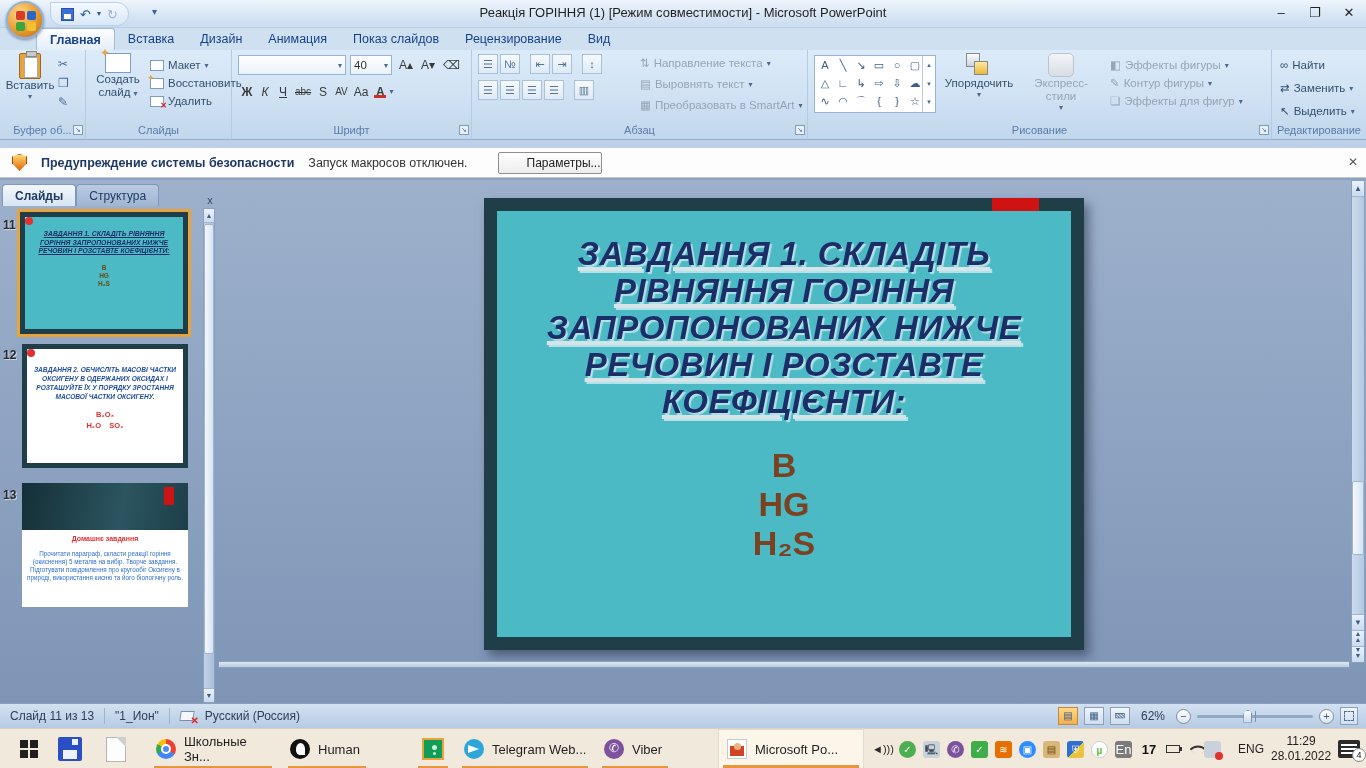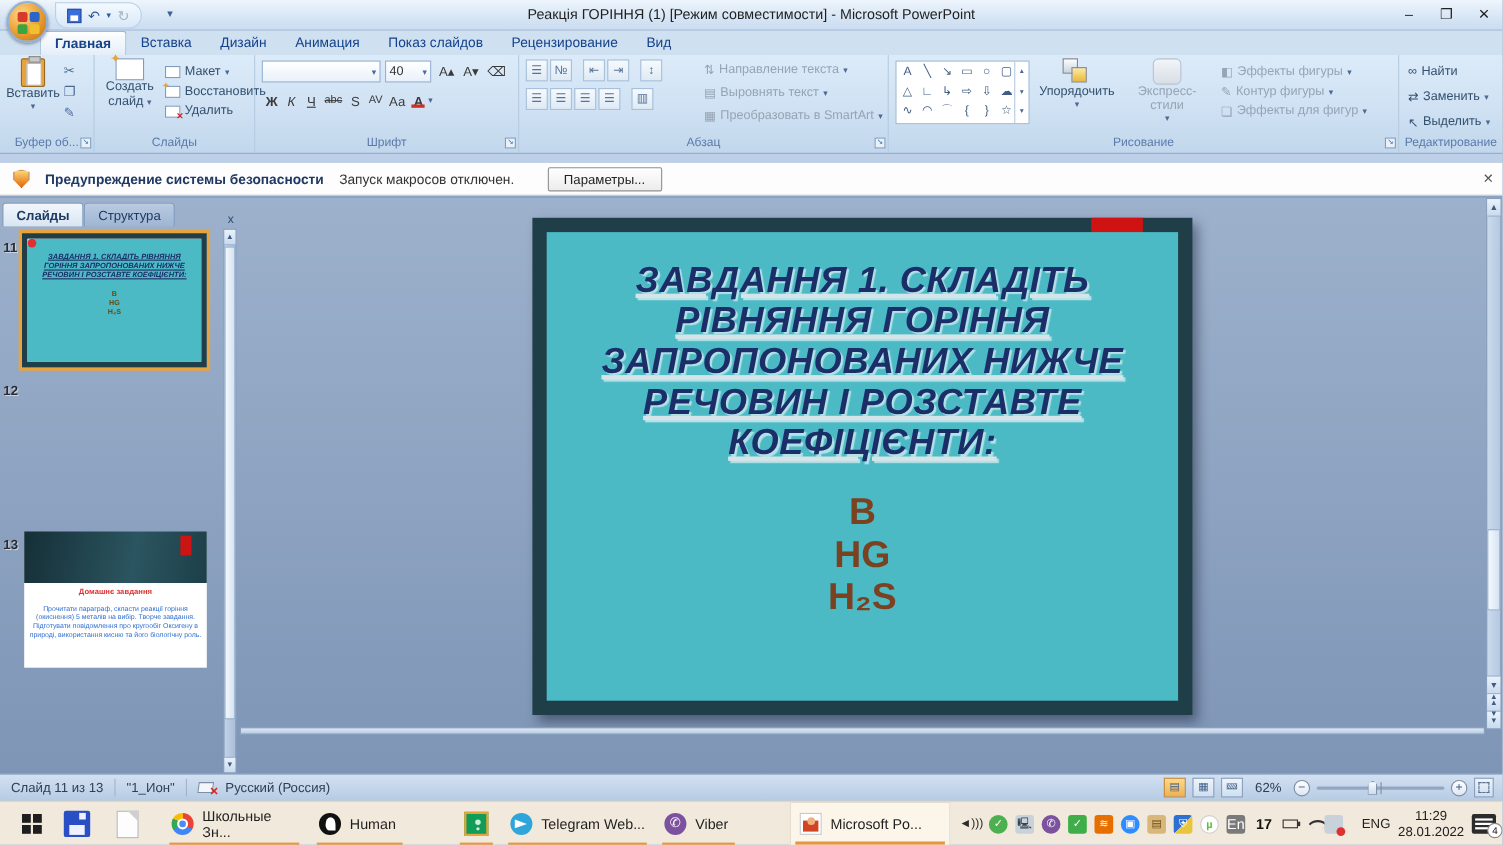--- a/index.html
+++ b/index.html
@@ -99,21 +99,21 @@
   
   .strip { position:absolute; left:0; top:140px; width:1366px; height:8px; background:#bdd0e7; }
   .secbar { position:absolute; left:0; top:148px; width:1366px; height:30px; background:#fdfdfd;
     border-bottom:1px solid #c4c4c4; display:flex; align-items:center; }
   .shield { width:15px; height:17px; margin:0 14px 0 12px;
     clip-path:polygon(50% 0,100% 14%,100% 55%,50% 100%,0 55%,0 14%);
     background:linear-gradient(#ffd76e,#e06a10); border:1px solid #a04a08; }
   .sec-title { font-weight:bold; font-size:12.5px; color:#1f3864; margin-right:14px; }
   .sec-msg { font-size:12.5px; color:#333; }
   .sec-btn { margin-left:30px; width:104px; height:22px; background:linear-gradient(#fff,#ececec);
-    border:1px solid #8e8f8f; border-radius:2px; font-size:12px; color:#222; text-align:center; line-height:20px; }
+    border:1px solid #8e8f8f; border-radius:2px; font-size:12px; color:#222; text-align:right; line-height:20px; }
   .sec-close { position:absolute; right:8px; top:7px; font-size:12px; color:#555; }
 
   
   .workspace { position:absolute; left:0; top:180px; width:1366px; height:523px;
     background:linear-gradient(#9db1cc,#7e95b6); }
 
   
   .paneltabs { position:absolute; left:2px; top:4px; display:flex; align-items:flex-end; height:22px; }
   .ptab { padding:0 12px; height:22px; line-height:22px; font-size:12px; color:#1f3b63;
     background:linear-gradient(#b9cbe2,#9fb5d2); border:1px solid #7e98ba; border-bottom:none; border-radius:4px 4px 0 0; }
@@ -513,20 +513,27 @@
       <div class="t-frame">
         <div class="thumb11-inner">
           <div class="t-red"></div>
           <div class="t-title">ЗАВДАННЯ 1. СКЛАДІТЬ РІВНЯННЯ ГОРІННЯ ЗАПРОПОНОВАНИХ НИЖЧЕ РЕЧОВИН І РОЗСТАВТЕ КОЕФІЦІЄНТИ:</div>
           <div class="t-form"><div>B</div><div>HG</div><div>H₂S</div></div>
         </div>
       </div>
     </div>
 
     <span class="thumb-num" style="left:3px;top:168px">12</span>
+    <div class="thumb thumb12" style="left:22px;top:164px;width:166px;height:124px">
+      <div class="t-frame" style="background:#fff">
+        <div class="t-red"></div>
+        <div class="t-title">ЗАВДАННЯ 2. ОБЧИСЛІТЬ МАСОВІ ЧАСТКИ ОКСИГЕНУ В ОДЕРЖАНИХ ОКСИДАХ І РОЗТАШУЙТЕ ЇХ У ПОРЯДКУ ЗРОСТАННЯ МАСОВОЇ ЧАСТКИ ОКСИГЕНУ.</div>
+        <div class="t-form"><div>B₂O₃</div><div>H₂O    SO₂</div></div>
+      </div>
+    </div>
 
     <span class="thumb-num" style="left:3px;top:308px">13</span>
     <div class="thumb thumb13" style="left:22px;top:303px;width:166px;height:124px">
       <div class="t-band">
           <span class="t-red13"></span>
         </div>
       <div class="t-title13">Домашнє завдання</div>
       <div class="t-body">Прочитати параграф, скласти реакції горіння (окиснення) 5 металів на вибір. Творче завдання. Підготувати повідомлення про кругообіг Оксигену в природі, використання кисню та його біологічну роль.</div>
     </div>
 

